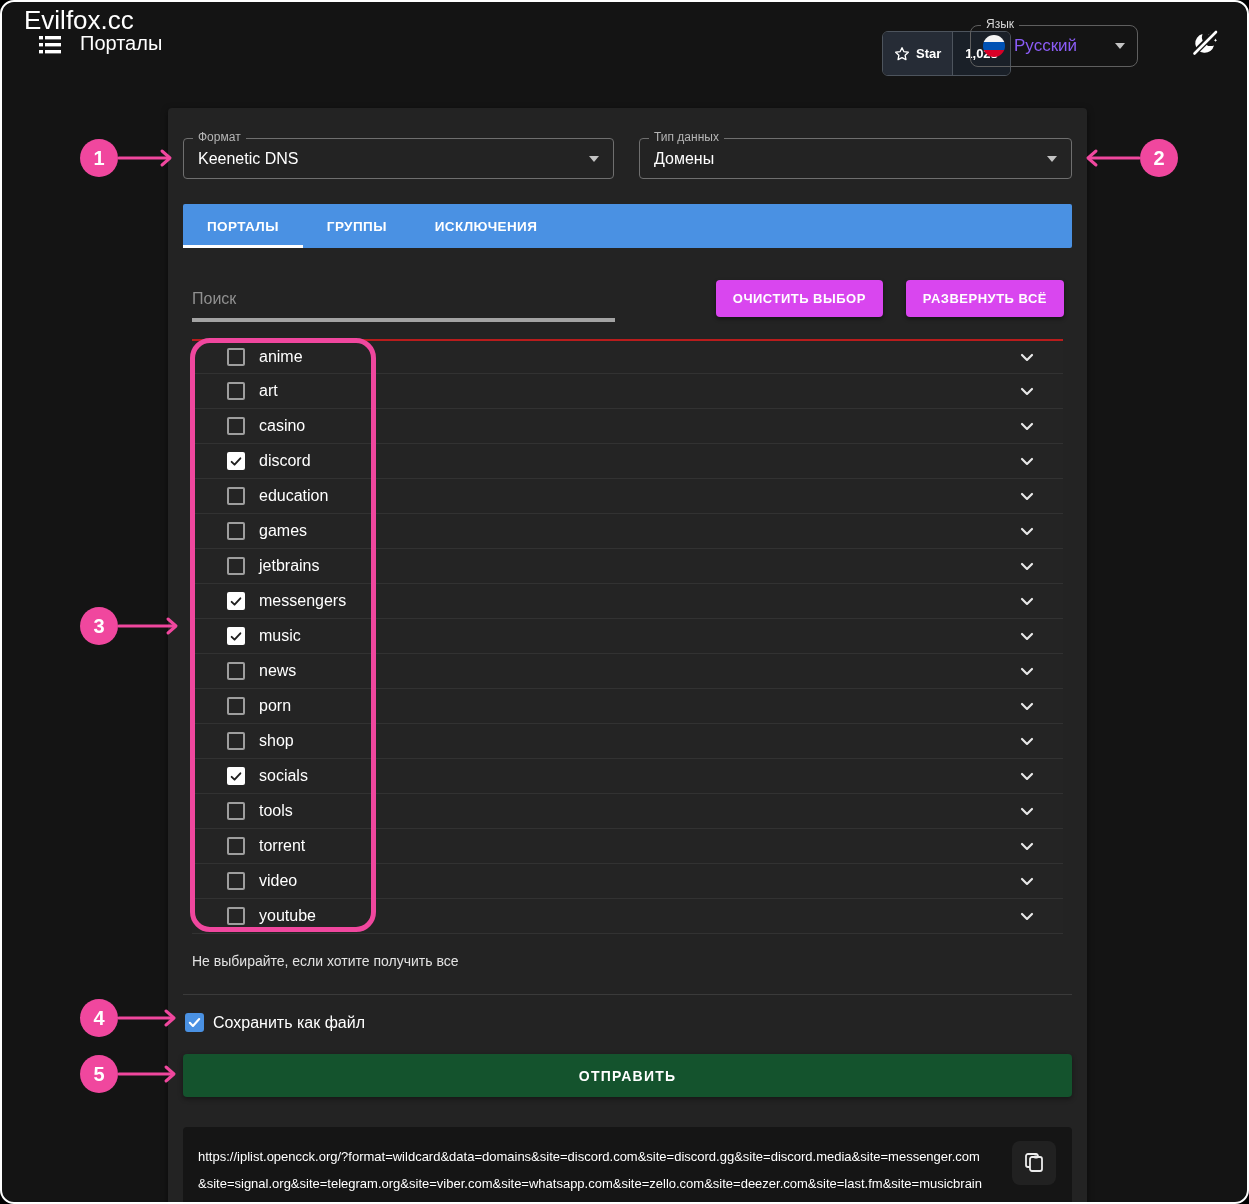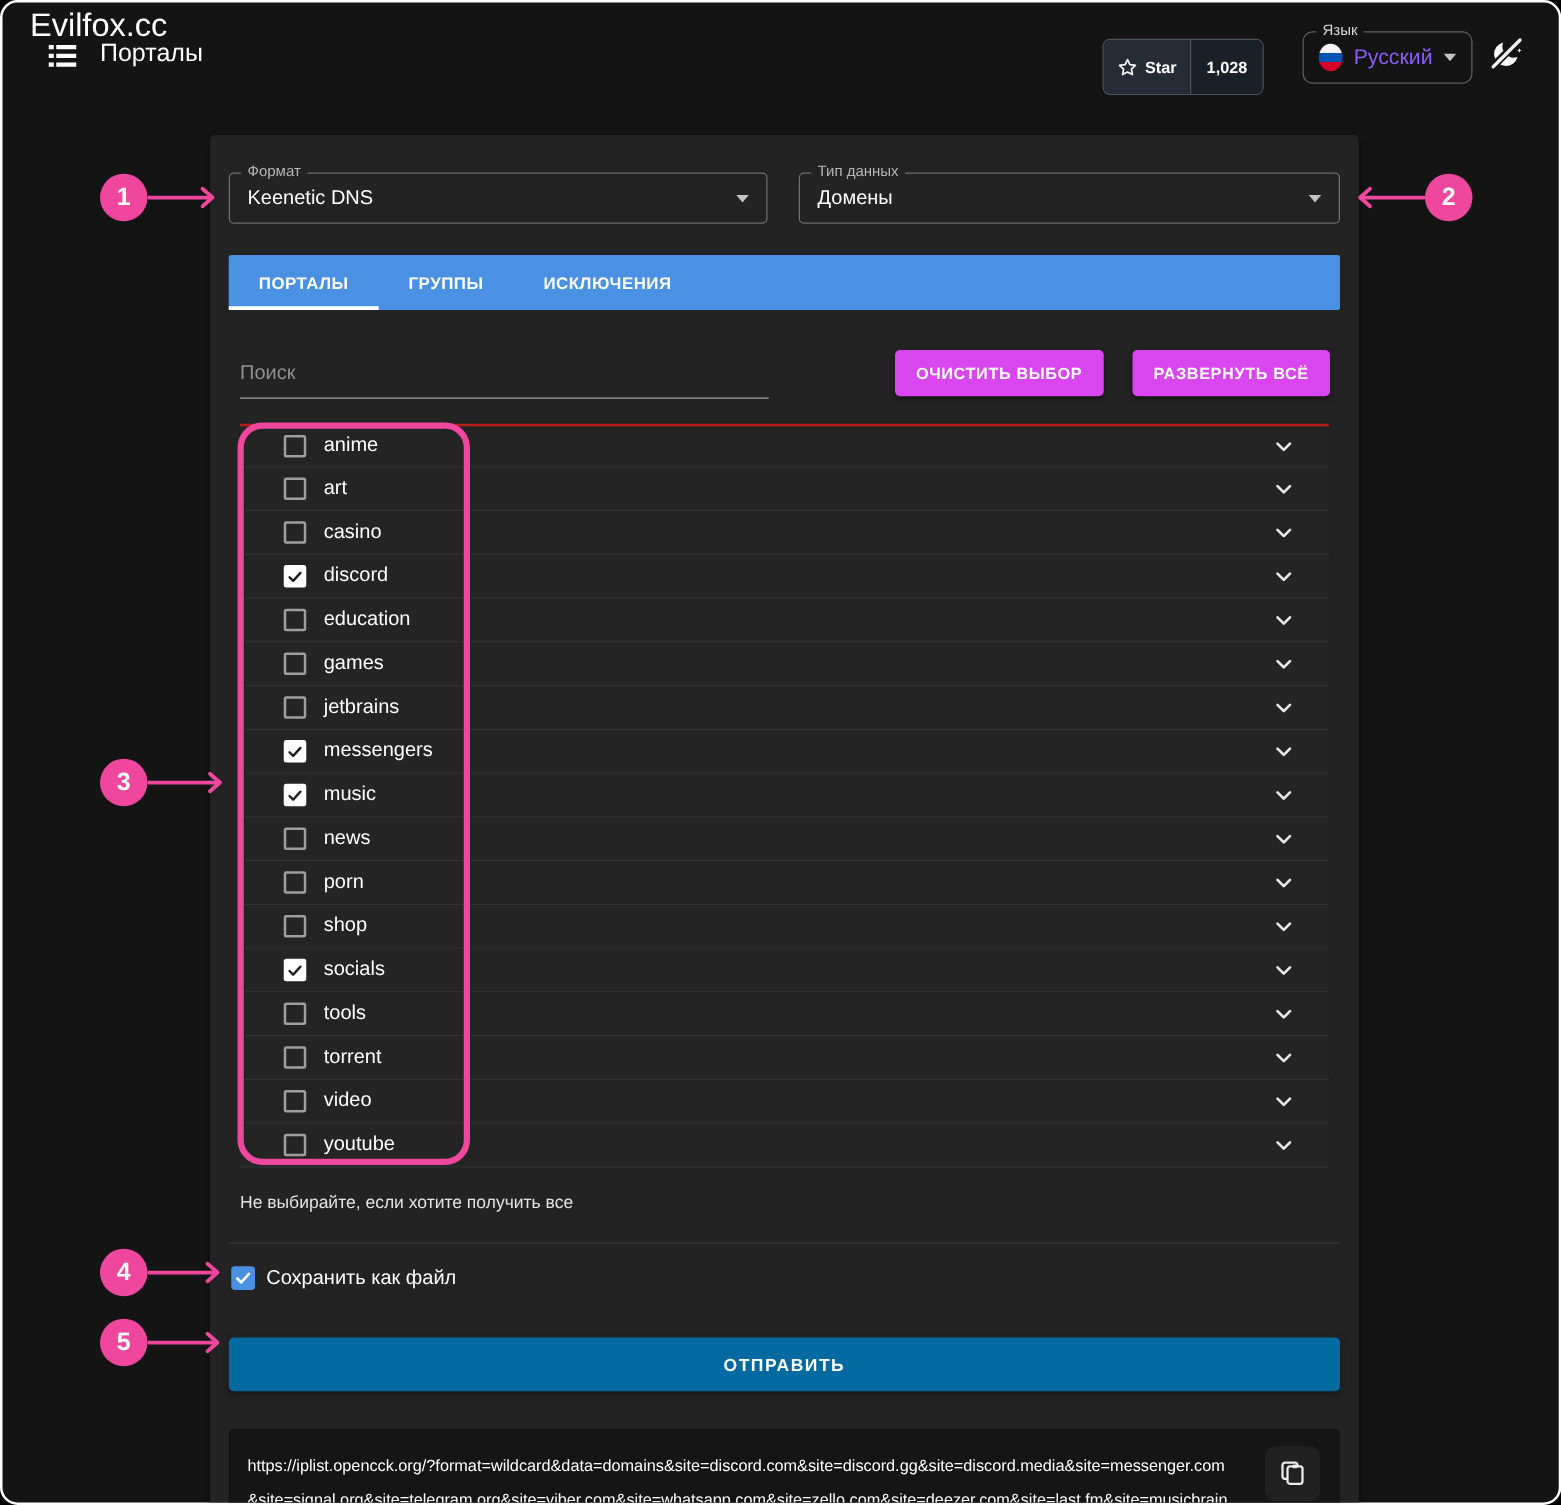--- a/index.html
+++ b/index.html
@@ -21,21 +21,21 @@
   .star-badge {
     position:absolute; left:880px; top:29px; height:45px;
     display:flex; align-items:stretch; border:1px solid #4d545d; border-radius:6px;
     overflow:hidden; font-size:13px; font-weight:bold; color:#fff; cursor:pointer;
   }
   .star-badge .seg1 { display:flex; align-items:center; gap:6px; padding:0 11px; background:#262c36; }
   .star-badge .seg2 { display:flex; align-items:center; padding:0 12px; background:#1a2028; border-left:1px solid #4d545d; }
   .star-badge svg { display:block; }
 
   .lang-box {
-    position:absolute; left:1040px; top:23px; width:136px; height:42px;
+    position:absolute; left:968px; top:23px; width:168px; height:42px;
     border:1px solid #5f5f5f; border-radius:8px; cursor:pointer;
   }
   .lang-box .flabel {
     position:absolute; top:-9px; left:10px; padding:0 5px; background:#141414;
     font-size:12px; color:#d6d6d6;
   }
   .lang-box .inner { display:flex; align-items:center; gap:9px; height:100%; padding:0 12px; }
   .flag {
     width:22px; height:22px; border-radius:50%;
     background:linear-gradient(#f5f5f5 0 34%, #0052b4 34% 67%, #d80027 67% 100%);
@@ -71,21 +71,21 @@
   .tab {
     display:flex; align-items:center; justify-content:center; padding:0 24px;
     color:#fff; font-size:13.5px; font-weight:bold; letter-spacing:.4px;
     position:relative; cursor:pointer; text-transform:uppercase;
   }
   .tab.active::after { content:""; position:absolute; left:0; right:0; bottom:0; height:3px; background:#fff; }
 
   .search-row { display:flex; align-items:flex-start; margin-top:32px; height:40px; }
   .search-input {
     width:423px; margin-left:9px; margin-top:4px; background:transparent; border:none;
-    border-bottom:1px solid #a3a3a3; color:#fff; font-size:16px; padding:6px 0 10px 0;
+    border-bottom:4px solid #a3a3a3; color:#fff; font-size:16px; padding:6px 0 10px 0;
     font-family:inherit; outline:none;
   }
   .search-input::placeholder { color:#909090; }
   .btn-dark {
     background:#d946ef; color:#fff; border:none; border-radius:4px; height:37px;
     font-size:13px; font-weight:bold; letter-spacing:.5px; padding:0 17px;
     font-family:inherit; cursor:pointer; box-shadow:0 2px 4px rgba(0,0,0,.45);
   }
   .search-row .btn-clear { margin-left:auto; }
   .search-row .btn-expand { margin-left:23px; margin-right:8px; }
@@ -114,22 +114,22 @@
   .cb-blue {
     width:19px; height:19px; border:2px solid #4a91e3; border-radius:3px;
     display:flex; align-items:center; justify-content:center; background:transparent;
   }
   .cb-blue.checked { background:#4a91e3; }
   .cb-blue svg { display:none; }
   .cb-blue.checked svg { display:block; }
   .save-label { font-size:16px; color:#fff; }
 
   .submit-btn {
-    display:block; width:100%; height:43px; margin-top:38px; border:none; border-radius:4px;
-    background:#0369a1; color:#fff; font-size:14px; font-weight:bold; letter-spacing:1.2px;
+    display:block; width:100%; height:43px; margin-top:22px; border:none; border-radius:4px;
+    background:#14532d; color:#fff; font-size:14px; font-weight:bold; letter-spacing:1.2px;
     font-family:inherit; cursor:pointer; box-shadow:0 2px 5px rgba(0,0,0,.4);
   }
 
   .url-block {
     position:relative; margin-top:30px; background:#151515; border-radius:4px;
     padding:16px 86px 16px 15px; min-height:130px;
   }
   .url-text { font-size:13px; line-height:27px; color:#fff; word-break:break-all; }
   .copy-btn {
     position:absolute; right:16px; top:14px; width:44px; height:44px;

